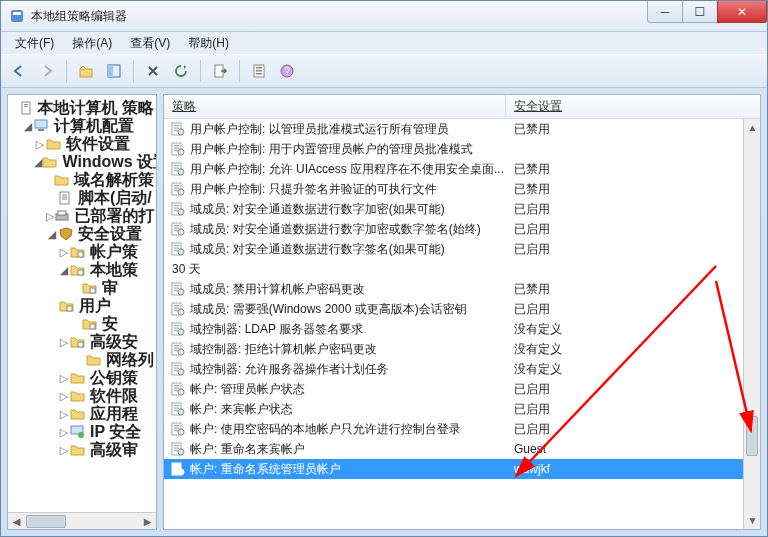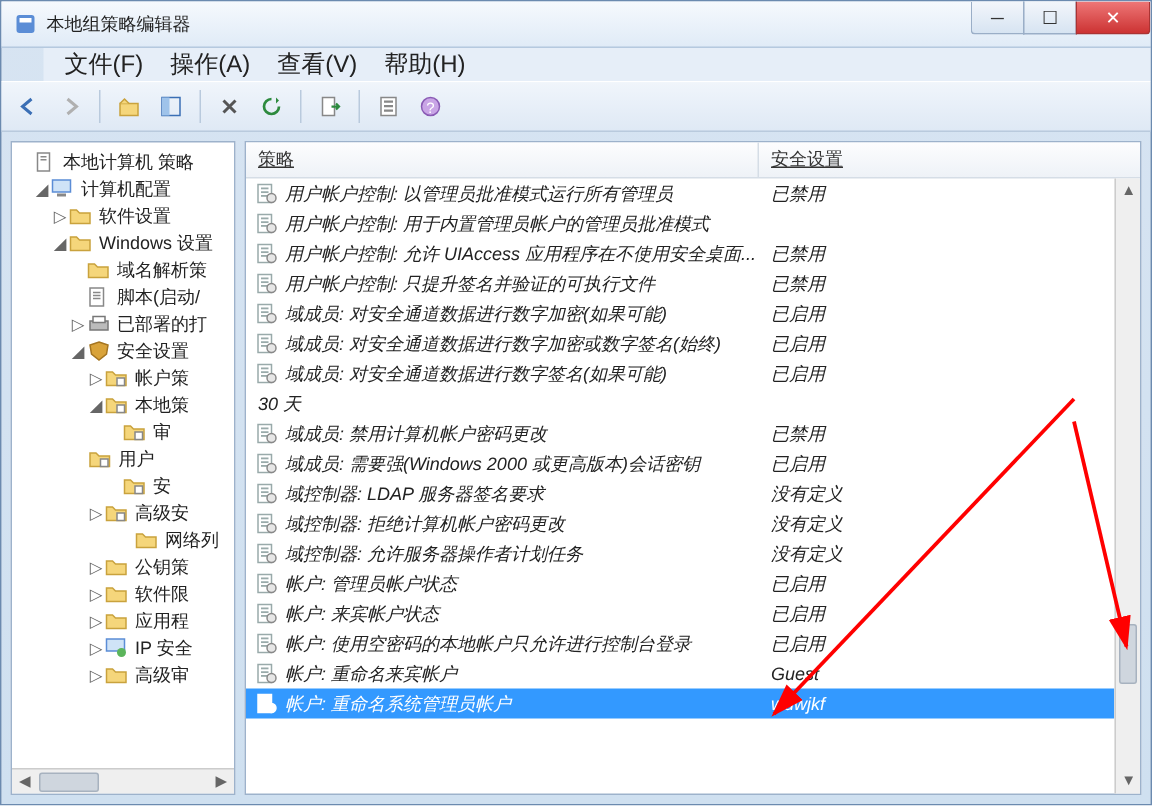--- a/index.html
+++ b/index.html
@@ -24,65 +24,64 @@
   .win-btn {
     width:36px; height:22px; display:flex; align-items:center; justify-content:center;
     border:1px solid #9aaec7; border-top:none; margin-left:-1px;
     background:linear-gradient(#f3f6fb,#d7e4f2);
     font-size:12px; color:#333;
   }
   .win-btn.min { border-bottom-left-radius:3px; }
   .win-btn.close { width:50px; background:linear-gradient(#e77, #c33); color:#fff; border-color:#a33; border-bottom-right-radius:3px;}
   .menubar {
     height:22px; display:flex; align-items:center; gap:2px;
-    padding:0 6px; font-size:16px; color:#222;
+    padding:0 6px; font-size:12px; color:#222;
     background: #e6eef8;
-    margin-left: 28px;
   }
   .menu-item { padding:2px 8px; cursor:default; }
   .toolbar {
     height:34px; display:flex; align-items:center; gap:4px;
     padding:0 6px; background:linear-gradient(#f0f5fb,#dfe9f5);
     border-top:1px solid #fff; border-bottom:1px solid #b9cadd;
   }
   .tb-btn { width:24px; height:24px; display:flex; align-items:center; justify-content:center; border-radius:2px; }
   .tb-sep { width:1px; height:22px; background:#b9cadd; margin:0 3px; }
   .body {
     flex:1; display:flex; margin:6px; gap:6px; min-height:0;
   }
   .tree-panel {
     width:150px; background:#fff; border:1px solid #9db2cb; overflow:hidden;
     display:flex; flex-direction:column;
   }
   .tree-scroll { flex:1; overflow:hidden; font-size:12px; color:#222; padding:4px 0; }
   .tree-item { display:flex; align-items:center; height:18px; white-space:nowrap; }
   .tw { display:inline-block; width:12px; text-align:center; color:#666; font-size:11px; cursor:default; margin-left:2px;}
   .ticon { width:16px; height:14px; display:inline-flex; align-items:center; justify-content:center; margin-right:2px; }
-  .tt { font-size:12px; padding:0 2px; }
+  .tt { font-size:16px; padding:0 2px;font-weight:bold; }
   .hscroll { height:17px; background:#efefef; border-top:1px solid #ccc; position:relative; display:flex; align-items:center; }
   .hscroll .thumb { position:absolute; left:18px; width:40px; height:13px; background:#cfd6de; border:1px solid #a7b2bf; border-radius:2px; top:2px;}
   .hscroll .arrow { width:17px; height:17px; display:flex; align-items:center; justify-content:center; color:#666; font-size:10px;}
   .hscroll .arrow.right { position:absolute; right:0; }
   .list-panel {
     flex:1; background:#fff; border:1px solid #9db2cb; display:flex; flex-direction:column; min-width:0;
   }
   .list-head {
     height:24px; display:flex; align-items:center; border-bottom:1px solid #d5dde6;
     font-size:12px; color:#333; background:linear-gradient(#fdfdfe,#eef2f7);text-decoration:underline;
   }
   .col-policy { width:342px; padding-left:8px; border-right:1px solid #d5dde6; height:100%; display:flex; align-items:center;}
   .col-setting { flex:1; padding-left:8px; height:100%; display:flex; align-items:center;}
   .row { height:20px; display:flex; align-items:center; font-size:12px; color:#222; }
   .row .c1 { width:342px; padding-left:6px; display:flex; align-items:center; white-space:nowrap; overflow:hidden;}
   .row .c2 { flex:1; padding-left:8px; white-space:nowrap; overflow:hidden;}
   .row .picon { width:16px; height:14px; display:inline-flex; align-items:center; justify-content:center; margin-right:4px;}
   .row.selected { background:#3399ff; color:#fff; }
   .row.selected svg * { stroke:#fff; fill:#fff; }
   .vscroll { width:17px; background:#efefef; border-left:1px solid #ccc;}
-  .list-wrap { display:flex; flex:1; min-height:0;font-style:italic;}
+  .list-wrap { display:flex; flex:1; min-height:0;}
   .list-rows { flex:1; overflow:hidden;}
   .vscroll-inner { position:relative; height:100%; }
   .vscroll .arrow { width:17px; height:17px; display:flex; align-items:center; justify-content:center; color:#666; font-size:10px;}
   .vscroll .track { position:absolute; top:17px; bottom:17px; left:0; right:0;}
   .vscroll .thumb { position:absolute; left:2px; right:2px; top:280px; height:40px; background:#cfd6de; border:1px solid #a7b2bf; border-radius:2px;}
   .vscroll .arrow.down { position:absolute; bottom:0; left:0; }
 
   
   .arrow-annot { position:absolute; pointer-events:none; }
 </style>

